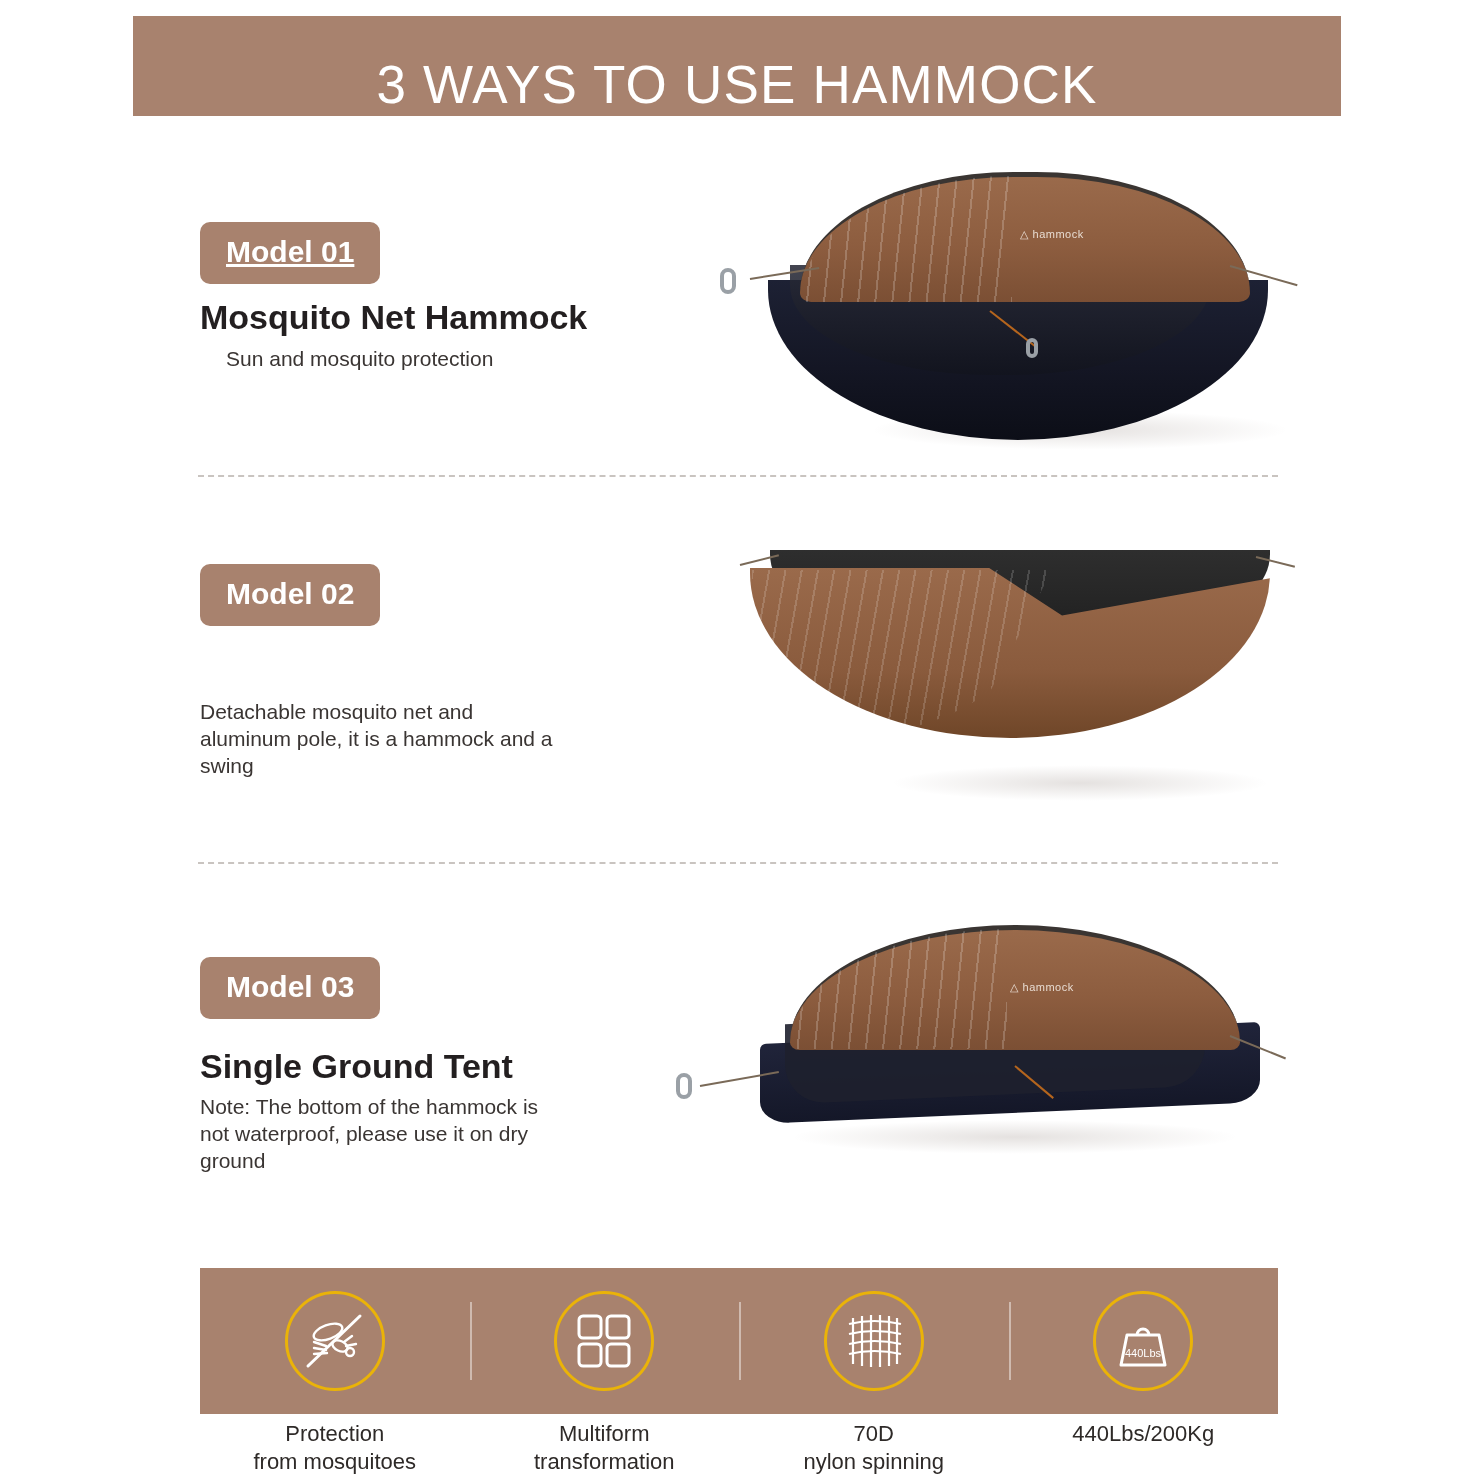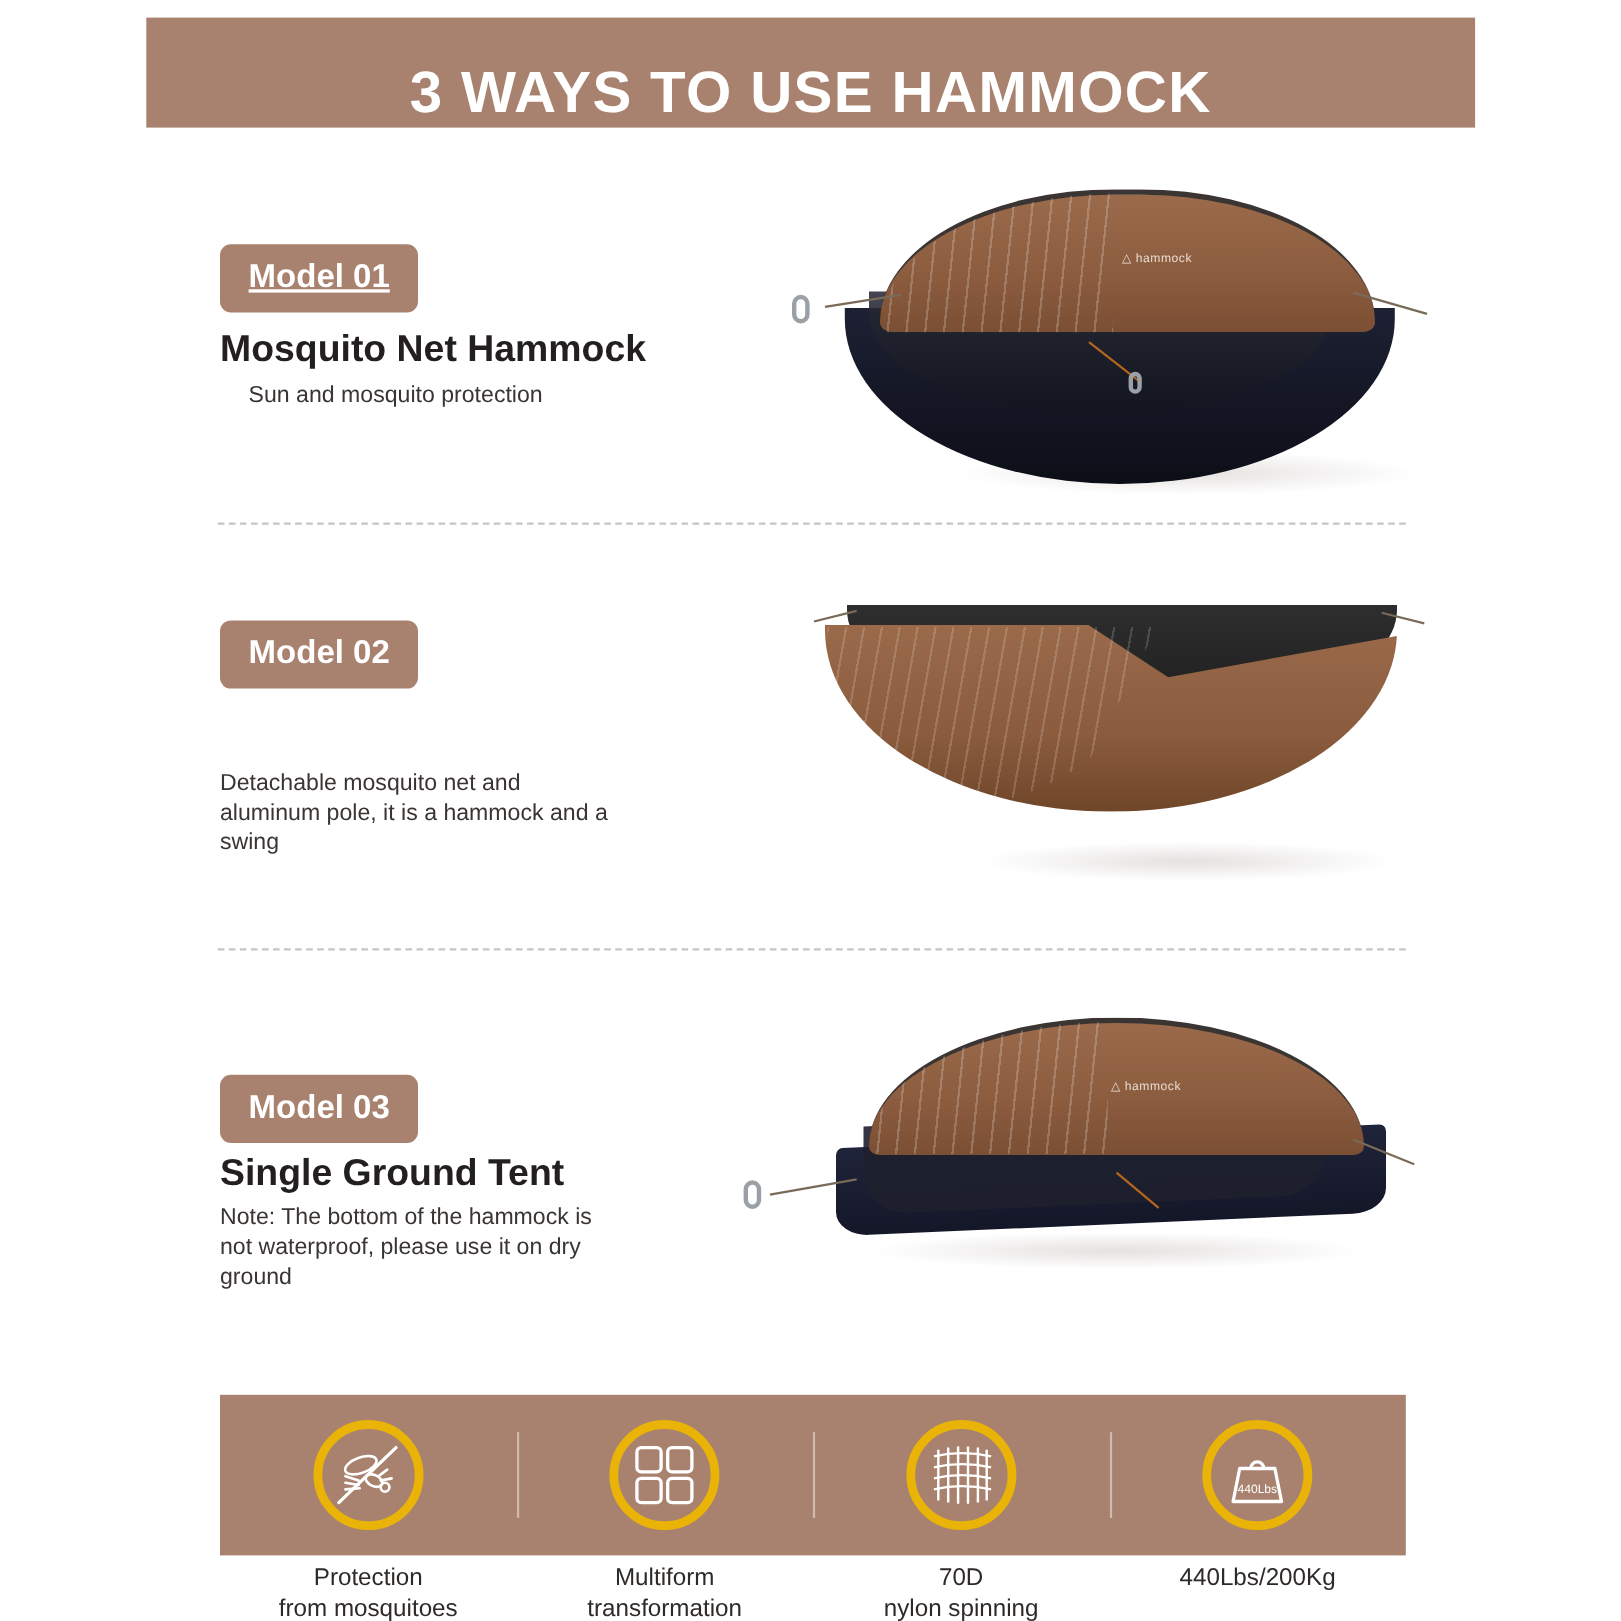--- a/index.html
+++ b/index.html
@@ -15,21 +15,21 @@
   .header {
     position: absolute;
     left: 133px; top: 16px;
     width: 1208px; height: 100px;
     background: #a8826e;
     display: flex; align-items: center; justify-content: center;
   }
   .header-title {
     color: #ffffff;
     font-size: 53px;
-    font-weight: bold;
+    font-weight: normal;
     letter-spacing: 1.2px;
     white-space: nowrap;
     margin-top: 37px;
   }
 
   
   .section { position: absolute; left: 0; width: 1474px; }
   .sec1 { top: 150px; height: 320px; }
   .sec2 { top: 500px; height: 320px; }
   .sec3 { top: 905px; height: 320px; }
@@ -61,21 +61,21 @@
 
   
   .s1-badge { left: 200px; top: 72px; text-decoration: underline; }
   .s1-title { left: 200px; top: 148px; }
   .s1-desc  { left: 200px; top: 195px; margin-left: 26px; }
   
   .s2-badge { left: 200px; top: 64px; }
   .s2-title { left: 200px; top: 152px; }
   .s2-desc  { left: 200px; top: 198px; }
   
-  .s3-badge { left: 200px; top: 72px; }
+  .s3-badge { left: 200px; top: 52px; }
   .s3-title { left: 200px; top: 142px; }
   .s3-desc  { left: 200px; top: 188px; }
 
   .divider {
     position: absolute;
     left: 198px; width: 1080px;
     border-top: 2px dashed #c9c4c0;
     height: 0;
   }
   .div1 { top: 475px; }
@@ -184,21 +184,21 @@
     position: relative; height: 100%;
   }
   .feat + .feat::before {
     content: "";
     position: absolute; left: 0; top: 34px;
     width: 2px; height: 78px;
     background: rgba(255,255,255,0.45);
   }
   .circle {
     width: 100px; height: 100px; border-radius: 50%;
-    border: 8px solid #eab308;
+    border: 3px solid #eab308;
     display: flex; align-items: center; justify-content: center;
   }
   .featlabels {
     position: absolute; left: 200px; top: 1420px;
     width: 1078px; display: flex;
   }
   .featlabel {
     flex: 1; text-align: center;
     font-size: 22px; line-height: 28px; color: #2e2a28;
     white-space: pre-line;

